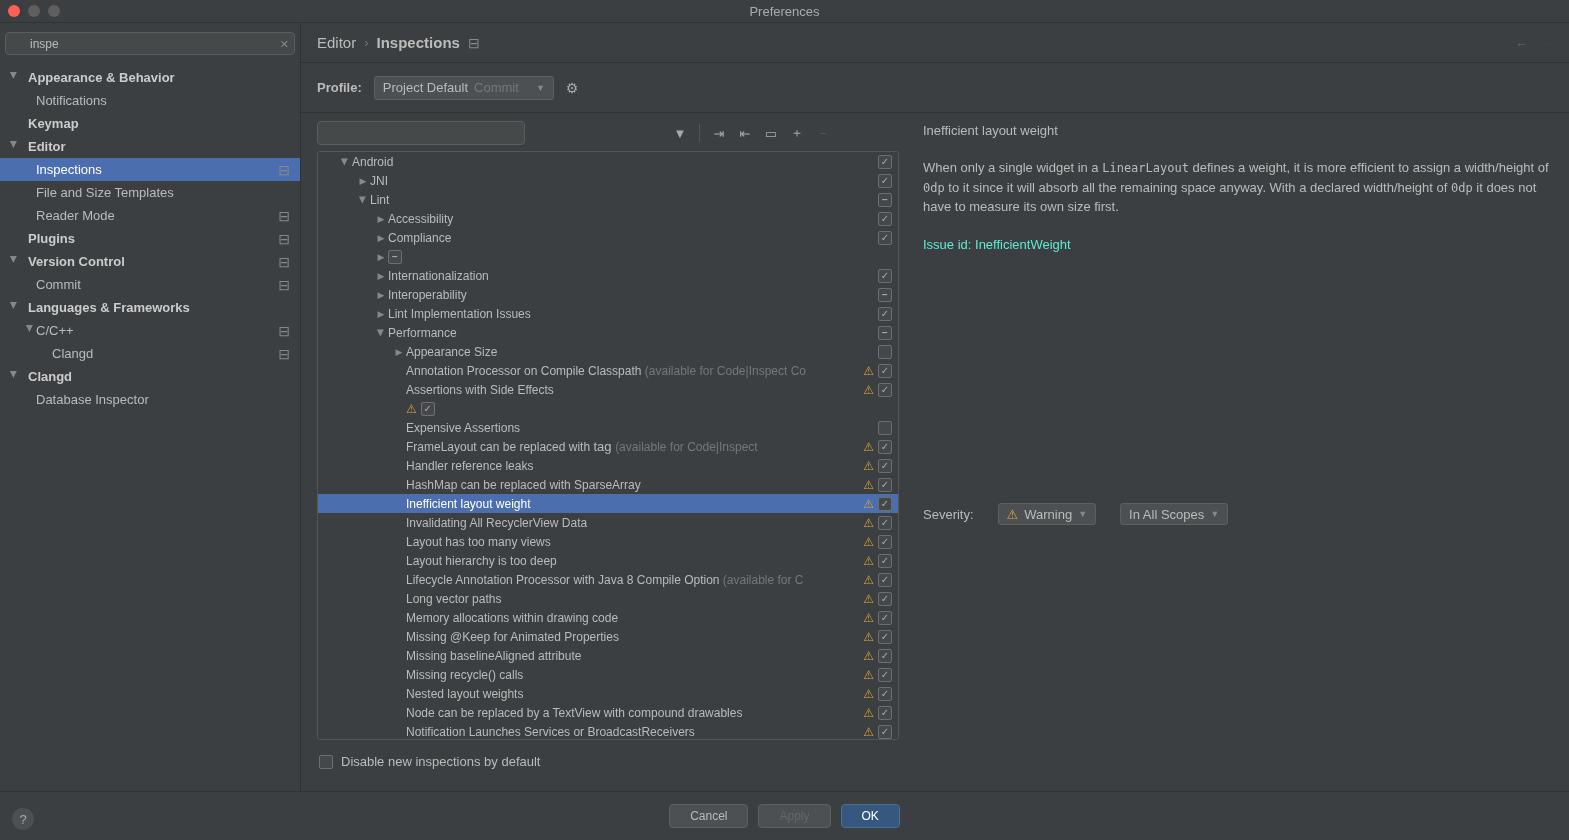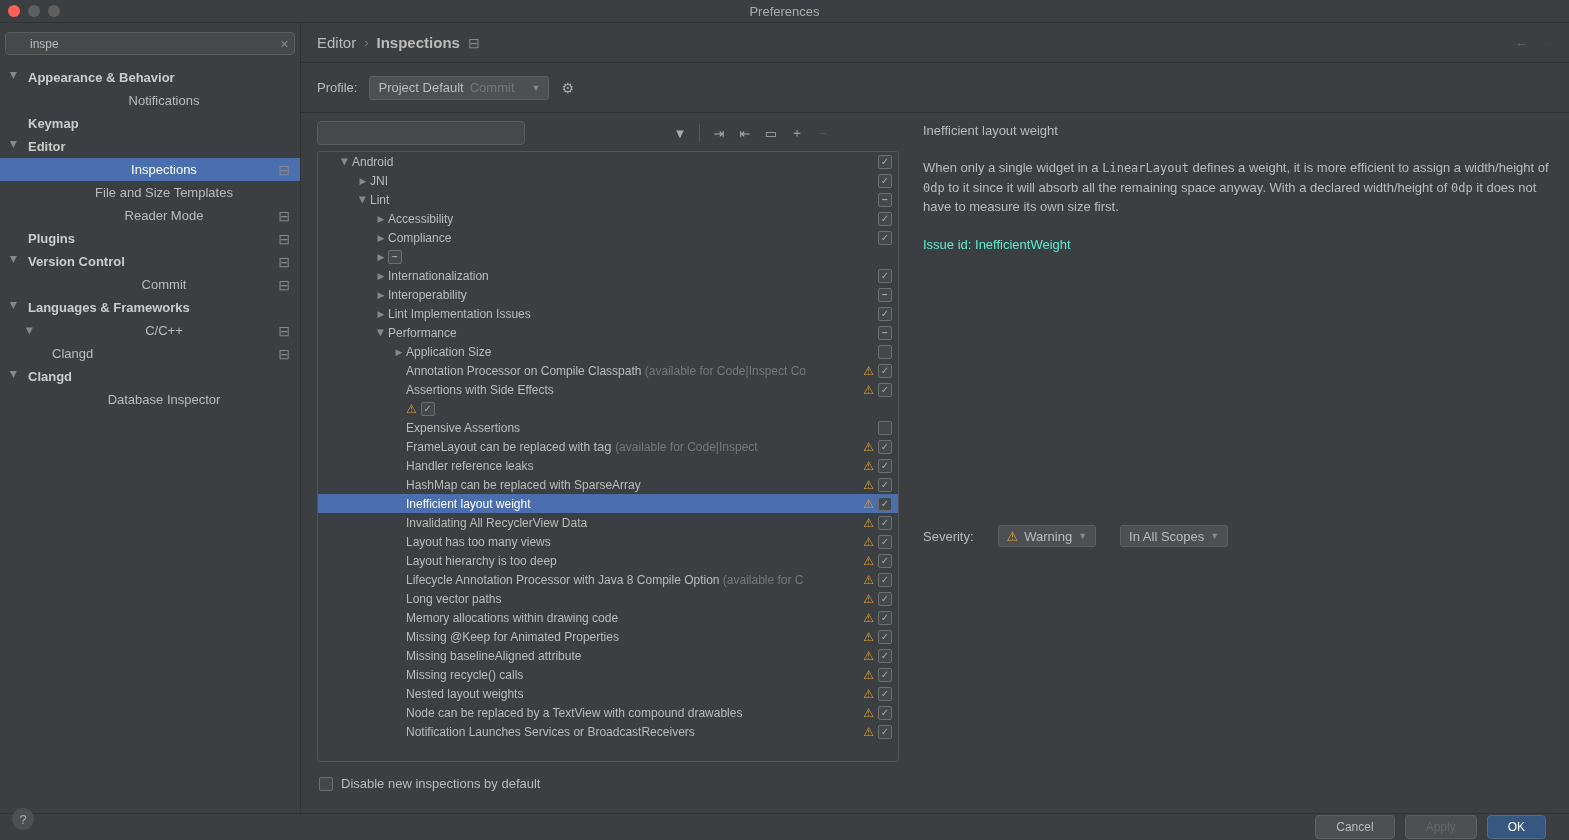--- a/index.html
+++ b/index.html
@@ -20,30 +20,30 @@
 .search-clear { position: absolute; right: 6px; top: 50%; transform: translateY(-50%); color: #888; font-size: 11px; cursor: pointer; }
 .tree { flex: 1; overflow-y: auto; padding-top: 2px; }
 .tree-item { display: flex; align-items: center; height: 23px; padding: 0 8px; cursor: pointer; position: relative; }
 .tree-item.selected { background: #4b6eaf; color: #fff; }
 .tree-arrow { width: 12px; color: #888; font-size: 9px; transform: rotate(0deg); }
 .tree-arrow.expanded { transform: rotate(90deg); }
 .tree-label { flex: 1; }
 .tree-label.bold { font-weight: 600; color: #ccc; margin-left: 8px; }
 .tree-badge { position: absolute; right: 10px; color: #888; font-size: 14px; }
 .indent-0 { padding-left: 8px; }
-.indent-1 { padding-left: 24px; text-align: center; }
+.indent-1 { padding-left: 24px; }
 .indent-2 { padding-left: 40px; }
 .content-area { flex: 1; display: flex; flex-direction: column; background: #3c3f41; }
 .breadcrumb-row { height: 40px; display: flex; align-items: center; padding: 0 16px; border-bottom: 1px solid #323232; }
 .breadcrumb-text { color: #bbb; font-size: 15px; }
 .breadcrumb-sep { color: #777; margin: 0 8px; }
 .breadcrumb-last { font-weight: 600; }
 .nav-arrows { margin-left: auto; display: flex; gap: 12px; color: #666; }
 .profile-row { height: 50px; display: flex; align-items: center; padding: 0 16px; gap: 12px; border-bottom: 1px solid #323232; background: #3c3f41; }
-.profile-label { color: #bbb; }
+.profile-label { color: #bbb; font-weight: bold; }
 .profile-select { background: #4c5052; border: 1px solid #5e6060; border-radius: 3px; height: 24px; display: flex; align-items: center; padding: 0 8px; gap: 6px; min-width: 180px; }
 .profile-select-main { color: #bbb; }
 .profile-select-sub { color: #777; }
 .profile-select-arrow { margin-left: auto; color: #888; font-size: 9px; }
 .gear-icon { color: #aaa; font-size: 14px; cursor: pointer; }
 .inspections-body { flex: 1; display: flex; overflow: hidden; padding: 8px 16px; gap: 20px; }
 .inspections-left { flex: 1; display: flex; flex-direction: column; max-width: 582px; }
 .toolbar-row { display: flex; align-items: center; gap: 4px; margin-bottom: 6px; }
 .insp-search { height: 24px; background: #45494a; border: 1px solid #5a5d5e; border-radius: 4px; flex: 0 0 348px; padding: 0 6px 0 24px; color: #bbb; position: relative; }
 .insp-search-wrapper { position: relative; flex: 0 0 348px; }
@@ -67,21 +67,21 @@
 .insp-check.partial::after { content: "−"; font-weight: bold; }
 .disable-row { display: flex; align-items: center; gap: 8px; padding: 14px 2px; }
 .disable-check { width: 14px; height: 14px; border: 1px solid #6e6e6e; border-radius: 2px; background: #43494a; }
 .detail-pane { flex: 1; display: flex; flex-direction: column; padding: 2px 4px; position: relative; }
 .detail-title { color: #bbb; margin-bottom: 20px; }
 .detail-desc { color: #bbb; line-height: 1.5; font-size: 13px; }
 .detail-desc code { font-family: Menlo, monospace; font-size: 12px; background: none; }
 .issue-id { margin-top: 20px; color: #5eead4; }
 .severity-row { position: absolute; bottom: 258px; left: 4px; display: flex; align-items: center; gap: 24px; }
 .severity-select, .scope-select { background: #4c5052; border: 1px solid #5e6060; border-radius: 3px; height: 22px; display: flex; align-items: center; padding: 0 8px; gap: 6px; font-size: 12px; }
-.button-row { height: 27px; display: flex; align-items: center; justify-content: flex-end; gap: 10px; padding: 0 23px; background: #3c3f41; border-top: 1px solid #323232; }
+.button-row { height: 49px; display: flex; align-items: center; justify-content: center; gap: 10px; padding: 0 4px; background: #3c3f41; border-top: 1px solid #323232; }
 .btn { height: 24px; padding: 0 20px; border-radius: 4px; display: flex; align-items: center; font-size: 12px; cursor: pointer; }
 .btn-default { background: #4c5052; border: 1px solid #5e6060; color: #bbb; }
 .btn-disabled { background: #4c5052; border: 1px solid #5e6060; color: #666; }
 .btn-primary { background: #365880; border: 1px solid #4a708b; color: #fff; }
 .help-icon { position: absolute; bottom: 10px; left: 12px; width: 22px; height: 22px; border-radius: 50%; background: #4c5052; display: flex; align-items: center; justify-content: center; color: #aaa; font-size: 13px; }
 </style>
 </head>
 <body>
 
 <div class="titlebar">
@@ -267,21 +267,21 @@
               </div>
               <div class="insp-row">
                 <span style="width:56px;flex-shrink:0"></span>
                 <span class="insp-row-arrow expanded">▶</span>
                 <span class="insp-row-label">Performance</span>
                 <span class="insp-check partial"></span>
               </div>
               <div class="insp-row">
                 <span style="width:74px;flex-shrink:0"></span>
                 <span class="insp-row-arrow ">▶</span>
-                <span class="insp-row-label">Application Size</span>
+                <span class="insp-row-label">Appearance Size</span>
                 <span class="insp-check "></span>
               </div>
               <div class="insp-row">
                 <span style="width:74px;flex-shrink:0"></span>
                 <span style="width:14px;flex-shrink:0"></span>
                 <span class="insp-row-label">Annotation Processor on Compile Classpath <span class="insp-row-hint">(available for Code|Inspect Co</span></span>
                 <span class="insp-warn">⚠</span>
                 <span class="insp-check checked"></span>
               </div>
               <div class="insp-row">

